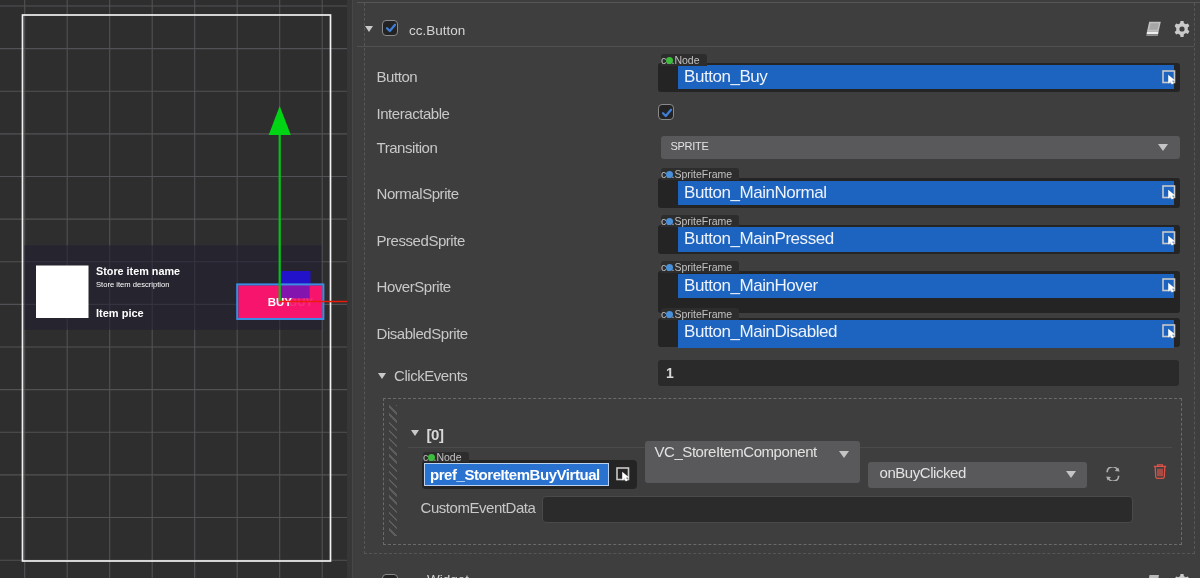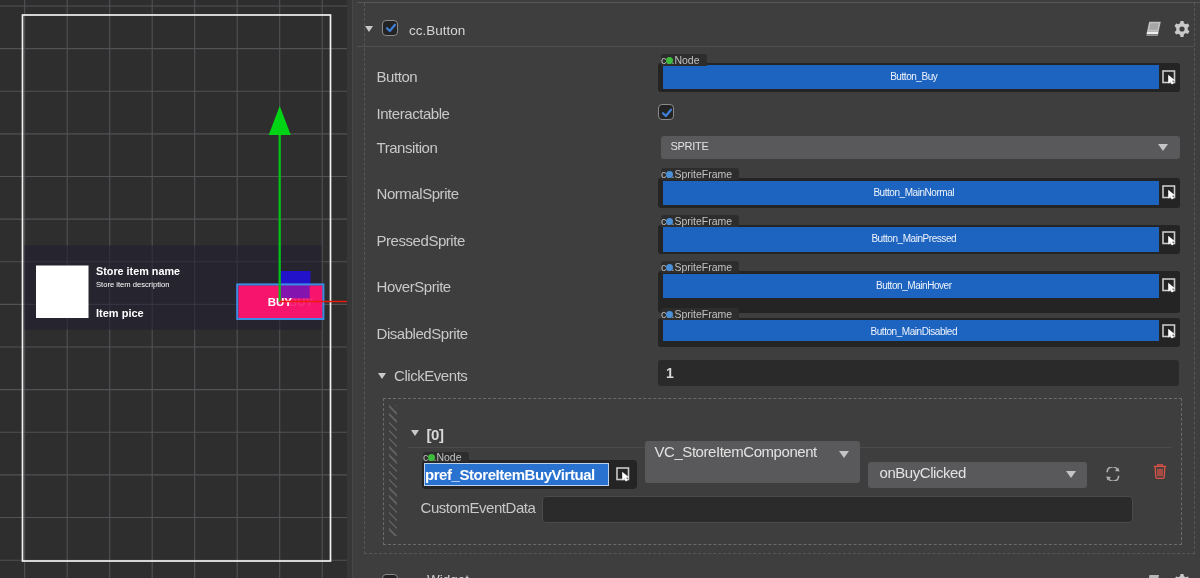--- a/index.html
+++ b/index.html
@@ -1,20 +1,20 @@
 <!DOCTYPE html>
 <html><head><meta charset="utf-8">
 <style>
 html,body{margin:0;padding:0;width:1200px;height:578px;overflow:hidden;background:#3e3e3e;font-family:"Liberation Sans",sans-serif;}
 .abs{position:absolute;}
 .lbl{position:absolute;font-size:15px;letter-spacing:-0.45px;color:#c8c8c8;line-height:15px;white-space:nowrap;}
 .tag{position:absolute;height:12px;background:#2d2d2d;border-radius:3px 3px 0 0;font-size:10.5px;color:#c2c2c2;line-height:12px;padding:0 7px 0 0;white-space:nowrap;z-index:3;}
 .tag .dot{position:absolute;left:5px;top:3px;width:7px;height:7px;border-radius:50%;}
 .refc{position:absolute;left:658px;width:522px;background:#242425;border-radius:3px;}
-.refblue{position:absolute;left:5px;top:2.5px;width:489.5px;background:#1d64c0;font-size:10px;letter-spacing:-0.45px;color:#eef3fb;padding-left:6px;white-space:nowrap;overflow:hidden;text-align:center;}
+.refblue{position:absolute;left:20px;top:2.5px;width:489.5px;background:#1d64c0;font-size:17px;letter-spacing:-0.45px;color:#eef3fb;padding-left:6px;white-space:nowrap;overflow:hidden;}
 .picker{position:absolute;}
 .dd{position:absolute;background:#59595b;border-radius:3px;font-size:15px;letter-spacing:-0.45px;color:#e2e2e2;white-space:nowrap;}
 .dd .arr{position:absolute;width:0;height:0;border-left:5.5px solid transparent;border-right:5.5px solid transparent;border-top:7.5px solid #c4c4c4;}
 .inp{position:absolute;background:#2a2a2a;border-radius:3px;font-size:13px;color:#cfcfcf;white-space:nowrap;}
 .tri{position:absolute;width:0;height:0;border-left:4.5px solid transparent;border-right:4.5px solid transparent;border-top:6px solid #c9c9c9;}
 .cb{position:absolute;width:14px;height:14px;background:#232323;border:1.5px solid #8a8a8a;border-radius:4px;}
 </style></head>
 <body>
 
 <svg class="abs" style="left:0;top:0" width="347" height="578" viewBox="0 0 347 578">
@@ -127,40 +127,40 @@
   <div class="refblue" style="height:24.5px;line-height:24.5px">Button_MainHover</div>
 </div>
 <svg class="picker" style="left:1161.5px;top:277.5px" width="17" height="17" viewBox="0 0 17 17">
     <rect x="1" y="1" width="11.5" height="11.5" fill="none" stroke="#c9c9c9" stroke-width="1.6"></rect>
     <path d="M6.2 4.8 L6.2 13.6 L8.4 11.4 L9.8 14.4 L11.6 13.5 L10.2 10.7 L13.2 10.4 Z" fill="#ffffff"></path>
   </svg>
 
 <div class="lbl" style="left:376.5px;top:325.5px">DisabledSprite</div>
 <div class="tag" style="left:661px;top:307.5px"><span class="dot" style="background:#4a90d9"></span>cc.SpriteFrame</div>
 <div class="refc" style="top:317.5px;height:29.5px">
-  <div class="refblue" style="height:21px;line-height:24.5px">Button_MainDisabled</div>
+  <div class="refblue" style="height:28px;line-height:24.5px">Button_MainDisabled</div>
 </div>
 <svg class="picker" style="left:1161.5px;top:324px" width="17" height="17" viewBox="0 0 17 17">
     <rect x="1" y="1" width="11.5" height="11.5" fill="none" stroke="#c9c9c9" stroke-width="1.6"></rect>
     <path d="M6.2 4.8 L6.2 13.6 L8.4 11.4 L9.8 14.4 L11.6 13.5 L10.2 10.7 L13.2 10.4 Z" fill="#ffffff"></path>
   </svg>
 
 <div class="tri" style="left:377.5px;top:372.5px"></div>
 <div class="lbl" style="left:394px;top:368px">ClickEvents</div>
 <div class="inp" style="left:658px;top:359.5px;width:521px;height:26px;line-height:26px;padding-left:8px;box-sizing:border-box;font-weight:bold;font-size:14px;color:#d8d8d8">1</div>
 
 <div class="abs" style="left:383px;top:398px;width:797px;height:145px;border:1px dashed #6b6b6b"></div>
 <div class="abs" style="left:389px;top:405px;width:8px;height:131px;background:repeating-linear-gradient(45deg,transparent 0,transparent 4.2px,#5d5d5d 4.2px,#5d5d5d 5.8px)"></div>
 <div class="tri" style="left:410.5px;top:430px"></div>
 <div class="lbl" style="left:426.5px;top:427px;font-weight:bold;color:#d8d8d8">[0]</div>
 <div class="abs" style="left:408px;top:446.5px;width:764px;height:1px;background:#4b4b4b"></div>
 
 <div class="tag" style="left:423px;top:452px;height:10px;line-height:10px"><span class="dot" style="background:#3dbc3d;top:1.5px"></span>cc.Node</div>
 <div class="abs" style="left:421.5px;top:460px;width:215.5px;height:28.5px;background:#242425;border-radius:4px"></div>
-<div class="abs" style="left:424px;top:462.5px;width:185px;height:23px;background:#2a72cf;border:1px solid #bdd2ef;font-size:15px;letter-spacing:-0.45px;font-weight:bold;color:#ffffff;line-height:22px;box-sizing:border-box;white-space:nowrap;overflow:hidden">pref_StoreItemBuyVirtual</div>
+<div class="abs" style="left:424px;top:462.5px;width:185px;height:23px;background:#2a72cf;border:1px solid #bdd2ef;font-size:15px;letter-spacing:-0.45px;font-weight:bold;color:#ffffff;line-height:22px;padding-left:5px;box-sizing:border-box;white-space:nowrap;overflow:hidden">pref_StoreItemBuyVirtual</div>
 <svg class="picker" style="left:615.5px;top:466.5px" width="17" height="17" viewBox="0 0 17 17">
     <rect x="1" y="1" width="11.5" height="11.5" fill="none" stroke="#c9c9c9" stroke-width="1.6"></rect>
     <path d="M6.2 4.8 L6.2 13.6 L8.4 11.4 L9.8 14.4 L11.6 13.5 L10.2 10.7 L13.2 10.4 Z" fill="#ffffff"></path>
   </svg>
 
 <div class="dd" style="left:644.5px;top:441px;width:215px;height:42px;line-height:22px;padding-left:10px;box-sizing:border-box">VC_StoreItemComponent<span class="arr" style="right:11px;top:9.5px;position:absolute"></span></div>
 <div class="dd" style="left:867.5px;top:461.5px;width:219px;height:26px;line-height:22px;padding-left:12px;box-sizing:border-box">onBuyClicked<span class="arr" style="right:11px;top:9.5px;position:absolute"></span></div>
 
 <svg class="abs" style="left:1105px;top:467px" width="16" height="14" viewBox="0 0 16 14">
     <g fill="none" stroke="#aeaeae" stroke-width="1.7">

